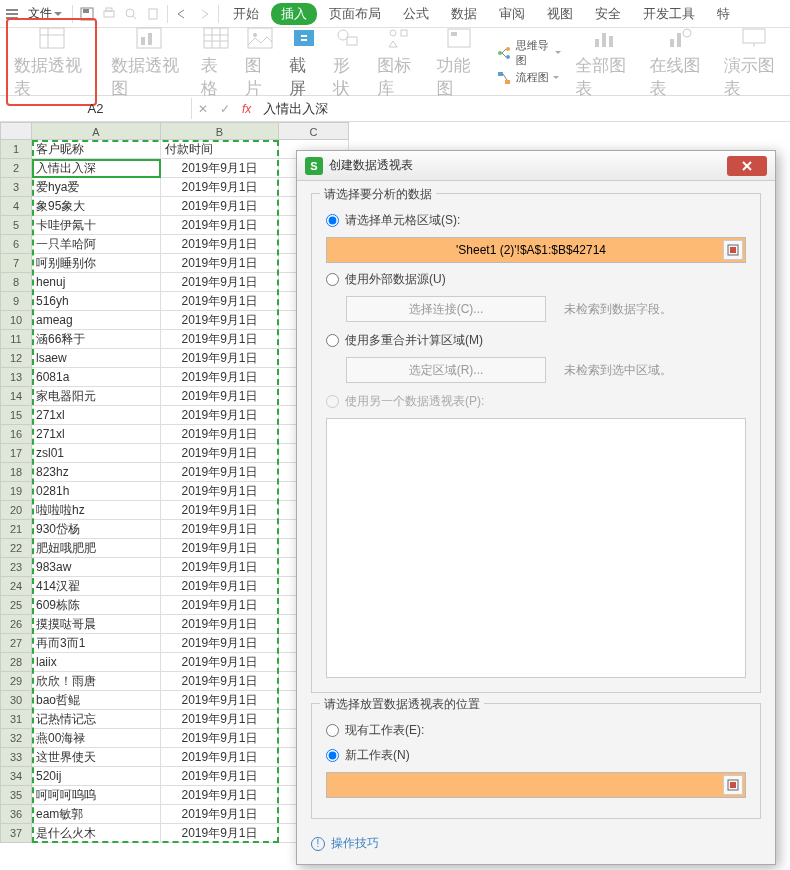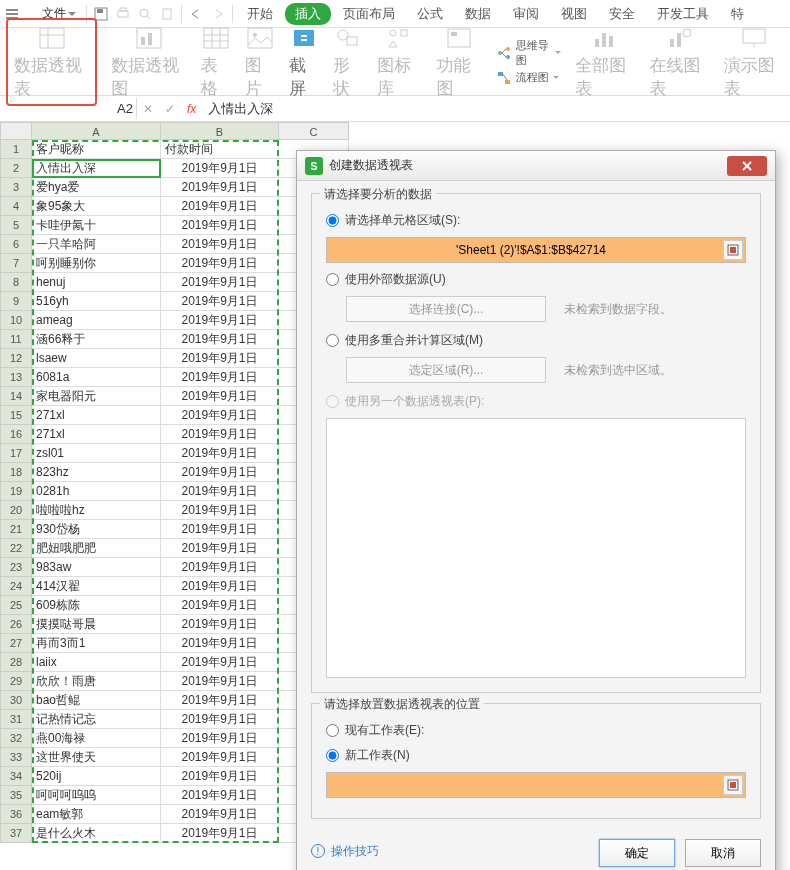--- a/index.html
+++ b/index.html
@@ -2,21 +2,21 @@
 <html><head>
 <meta charset="utf-8">
 <style>
 * { box-sizing: border-box; margin: 0; padding: 0; font-family: "Microsoft YaHei", sans-serif; }
 body { background: #fff; width: 790px; height: 870px; overflow: hidden; position: relative; font-size: 12px; color: #333; }
 
 
 .menubar { display: flex; align-items: center; height: 28px; padding: 0 4px; gap: 2px; border-bottom: 1px solid #e0e0e0; }
 .menubar .hamburger { width: 16px; display: flex; flex-direction: column; gap: 2px; padding: 0 2px; }
 .menubar .hamburger span { height: 2px; background: #888; }
-.menubar .file-btn { padding: 2px 6px; cursor: pointer; display: flex; align-items: center; gap: 2px; margin-left: 14px; }
+.menubar .file-btn { padding: 2px 6px; cursor: pointer; display: flex; align-items: center; gap: 2px; }
 .menubar .file-btn::after { content: ''; border: 4px solid transparent; border-top-color: #888; margin-top: 4px; }
 .menubar .divider { width: 1px; height: 18px; background: #ddd; margin: 0 2px; }
 .menubar .ico { width: 20px; height: 20px; display: flex; align-items: center; justify-content: center; color: #888; cursor: pointer; }
 .menubar .ico.disabled { color: #ccc; }
 .menubar .tab { padding: 4px 10px; cursor: pointer; font-size: 13px; color: #555; }
 .menubar .tab.active { background: #2ea83f; color: #fff; border-radius: 10px; padding: 2px 10px; }
 
 
 .ribbon { display: flex; height: 68px; border-bottom: 1px solid #ddd; padding: 4px 6px; gap: 14px; align-items: center; }
 .ribbon-group { display: flex; flex-direction: column; align-items: center; gap: 2px; font-size: 17px; color: #777; cursor: pointer; }
@@ -24,21 +24,21 @@
 .ribbon-group .ricon { width: 28px; height: 28px; display: flex; align-items: center; justify-content: center; color: #999; }
 .ribbon-group.disabled { color: #bbb; }
 .ribbon-group.disabled .ricon { color: #ccc; }
 .ribbon-vlist { display: flex; flex-direction: column; gap: 2px; }
 .ribbon-vlist .vitem { display: flex; align-items: center; gap: 4px; font-size: 11px; color: #555; cursor: pointer; }
 .ribbon-vlist .vitem .sm-ico { width: 16px; height: 16px; }
 .ribbon-vlist .vitem::after { content: ''; border: 3px solid transparent; border-top-color: #aaa; margin-top: 3px; }
 
 
 .formula-bar { display: flex; align-items: center; height: 26px; border-bottom: 1px solid #ddd; }
-.name-box { width: 137px; text-align: right; border-right: 1px solid #ddd; padding: 3px; font-size: 13px; }
+.name-box { width: 192px; text-align: center; border-right: 1px solid #ddd; padding: 3px; font-size: 13px; }
 .fb-btn { width: 22px; text-align: center; color: #aaa; cursor: pointer; }
 .fb-fx { font-style: italic; color: #ef4444; padding: 0 6px; }
 .formula-text { padding: 0 6px; font-size: 13px; }
 
 
 .sheet { display: flex; height: 730px; position: relative; }
 .corner { width: 32px; height: 18px; background: #eee; border: 1px solid #ccc; }
 .col-header { height: 18px; background: #eee; border: 1px solid #ccc; border-left: none; text-align: center; font-size: 11px; color: #555; line-height: 18px; }
 .col-header.A { width: 129px; background: #dfe8d8; }
 .col-header.B { width: 118px; background: #dfe8d8; }
@@ -588,19 +588,15 @@
               <rect x="4" y="4" width="6" height="6" fill="#c94f44"></rect>
             </svg>
         </div>
       </div>
     </div>
     <div style="display:flex;align-items:center;justify-content:space-between">
       <div class="op-tip">
         <div class="circ">!</div>
         <span>操作技巧</span>
       </div>
-      <div class="dialog-footer">
-        <button class="dlg-btn primary">确定</button>
-        <button class="dlg-btn">取消</button>
-      </div>
     </div>
   </div>
 </div>
 
 </body></html>

